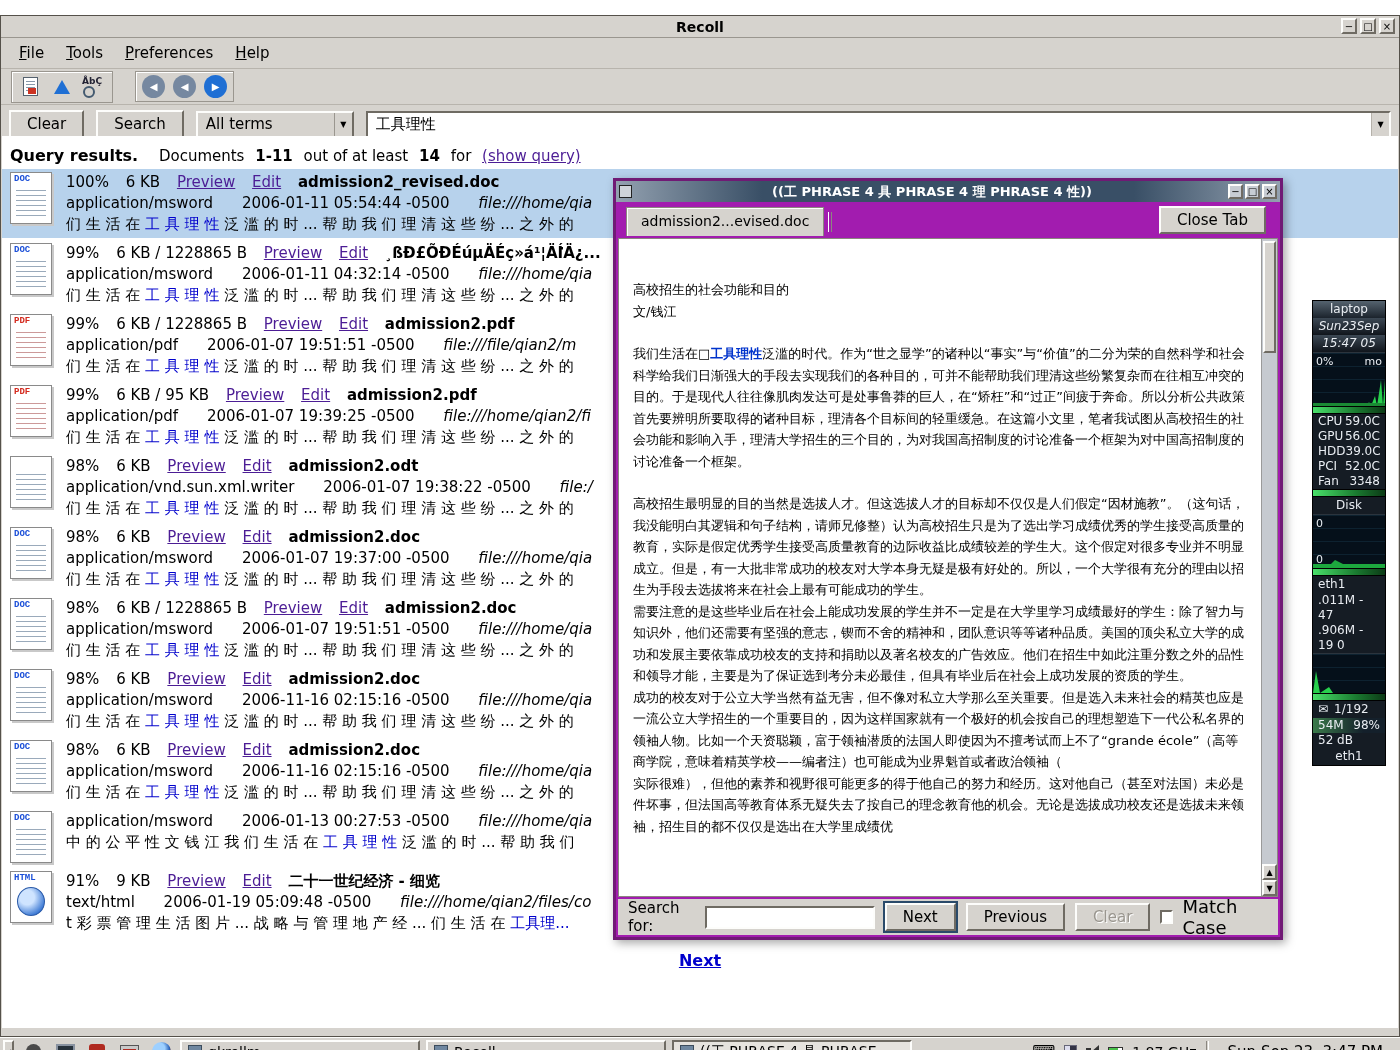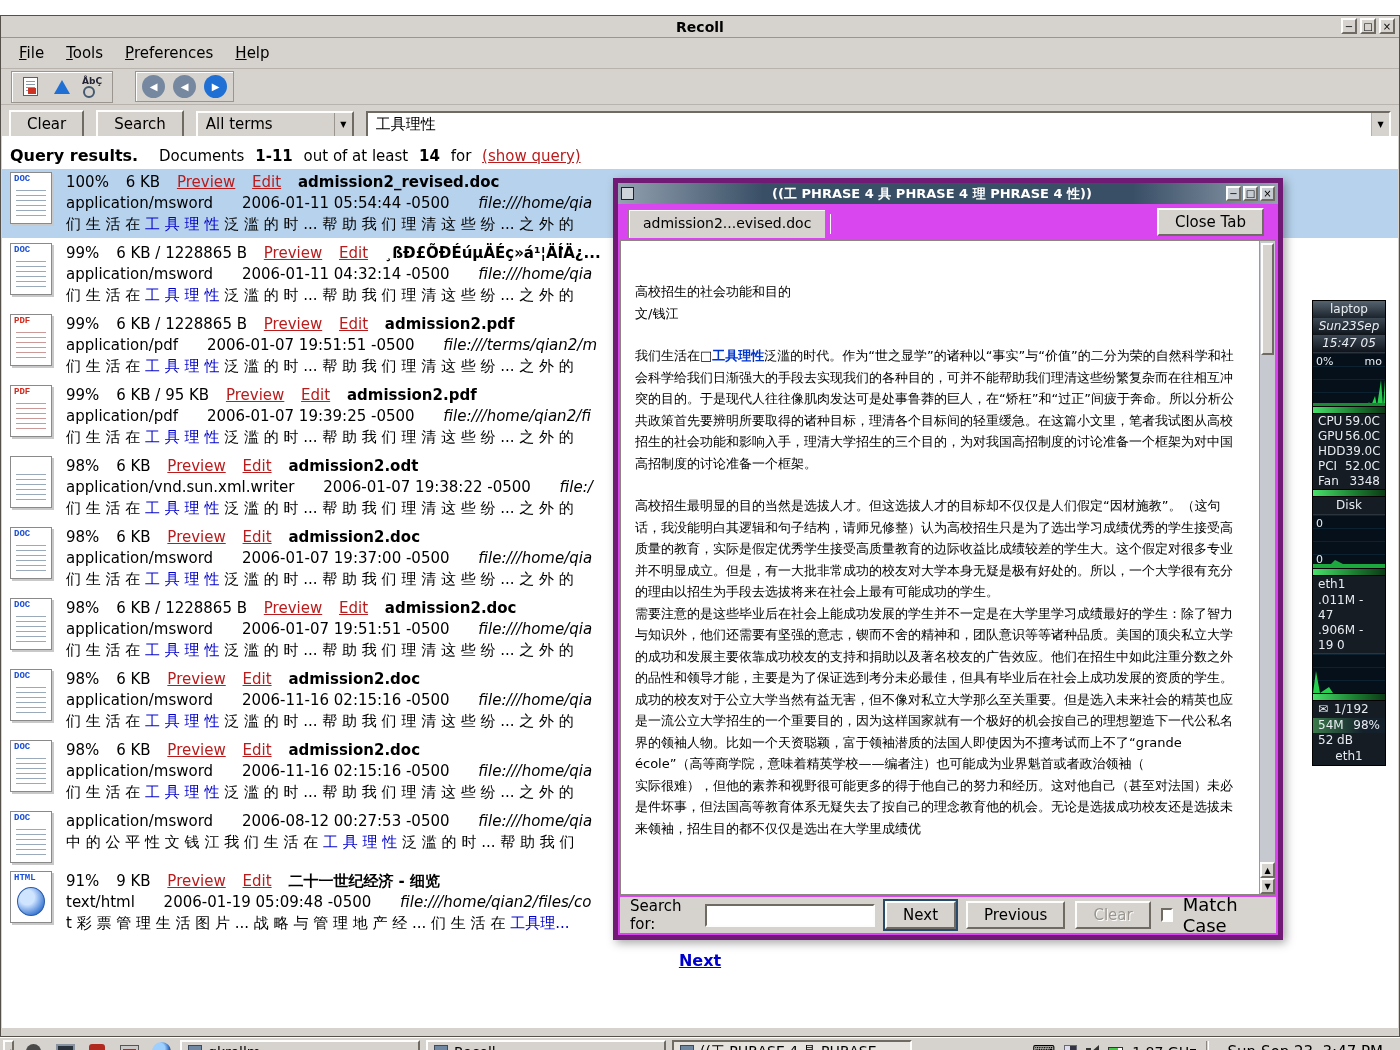--- a/index.html
+++ b/index.html
@@ -44,21 +44,21 @@
                  font-size:8px; border-left:1px solid #9a968f; }
   .query-combo { flex:1; height:27px; display:flex; align-items:center; padding-left:8px; font-size:15px;
                  border:2px solid; border-color:#6f6b63 #fdfdfb #fdfdfb #6f6b63; background:#fff; }
   .query-combo .combo-arrow { border-left:1px solid #b5b1aa; background:#d6d3ce; height:100%; cursor:pointer; }
 
   .results { position:absolute; left:1px; right:1px; top:120px; bottom:8px; background:#fff; overflow:hidden; }
   .res-header { padding:10px 8px 2px; font-size:15px; }
   .res-header .qr { font-weight:bold; font-size:16px; margin-right:16px; }
   .res-header .hseg { margin-right:6px; }
   .res-header b { font-weight:bold; }
-  .lnk { color:#b91c1c; text-decoration:underline; cursor:pointer; }
+  .lnk { color:#4c1d95; text-decoration:underline; cursor:pointer; }
 
   .rrow { display:flex; gap:14px; padding:3px 8px; margin-top:2px; }
   .rrow.sel { background:#b7d2ec; }
   .ricon { width:42px; height:52px; background:#fff; border:1px solid #8a8a8a; position:relative; flex:none;
            box-shadow:2px 2px 0 #c9c9c9; }
   .ricon .lbl { position:absolute; top:1px; left:3px; font-size:9px; font-weight:bold; z-index:2;font-family:Liberation Mono, monospace; }
   .ricon.doc .lbl { color:#1b4fd8; }
   .ricon.pdf .lbl { color:#d42a1e; }
   .ricon.html .lbl { color:#1b4fd8; }
   .ricon::after { content:""; position:absolute; left:5px; right:5px; top:17px; bottom:5px;
@@ -70,22 +70,22 @@
   .rtext { line-height:21px; font-size:15px; min-width:0; }
   .r1 .score, .r1 .size, .r1 .lnk { margin-right:12px; }
   .fname { font-weight:bold; }
   .r2 span { margin-right:24px; }
   .furl { font-style:italic; }
   .hl { color:#0000cc; }
   .next-link { display:block; width:64px; margin:14px auto 0; text-align:center; font-weight:bold; font-size:16px;
                color:#0000cc; text-decoration:underline; cursor:pointer; }
 
   
-  .preview { position:absolute; left:613px; top:163px; width:670px; height:762px; background:#d946ef;
-             border:5px solid #701a75; box-shadow:3px 3px 9px rgba(0,0,0,.35); z-index:10; }
+  .preview { position:absolute; left:613px; top:163px; width:670px; height:762px; background:#a21caf;
+             border:3px solid #701a75; box-shadow:3px 3px 9px rgba(0,0,0,.35); z-index:10; }
   .pv-titlebar { height:21px; display:flex; align-items:center; padding:0 3px;
                  background:linear-gradient(90deg,#93a1b0 0%,#394f66 22%,#394f66 78%,#93a1b0 100%); }
   .pv-ticon { width:13px; height:13px; background:#cfd4da; border:1px solid #222; margin-right:4px; flex:none; }
   .pv-title { flex:1; text-align:center; color:#fff; font-weight:bold; font-size:13px; white-space:nowrap; overflow:hidden; }
   .pv-ctrl { display:flex; gap:2px; }
   .pv-ctrl .wc { width:15px; height:15px; line-height:12px; background:#c7ccd3; }
   .pv-tabbar { height:34px; position:relative; padding-top:5px; }
   .pv-tab { display:inline-block; margin-left:10px; padding:5px 14px 7px; background:#d6d3ce; border:1px solid #8b877f;
             border-bottom:none; box-shadow:inset 1px 1px 0 #fff; font-size:14px; cursor:pointer; }
   .pv-tabgrip { display:inline-block; width:4px; height:20px; margin-left:4px; border-left:1px solid #fff; border-right:1px solid #8b877f; vertical-align:middle; }
@@ -284,21 +284,21 @@
             <div class="r1">
               <span class="score">99%</span>
               <span class="size">6 KB / 1228865 B</span>
               <a class="lnk">Preview</a>
               <a class="lnk">Edit</a>
               <span class="fname">admission2.pdf</span>
             </div>
             <div class="r2">
               <span>application/pdf</span>
               <span>2006-01-07 19:51:51 -0500</span>
-              <span class="furl">file:///terms/qian2/m</span>
+              <span class="furl">file:///file/qian2/m</span>
             </div>
             <div class="r3"><span>们 生 活 在 </span><span class="hl">工 具 理 性</span><span> 泛 滥 的 时 ... 帮 助 我 们 理 清 这 些 纷 ... 之 外 的</span></div>
           </div>
         </div>
 
         <div class="rrow">
           <div class="ricon pdf">
             <span class="lbl">PDF</span>
           </div>
           <div class="rtext">
@@ -423,21 +423,21 @@
           </div>
         </div>
 
         <div class="rrow">
           <div class="ricon doc">
             <span class="lbl">DOC</span>
           </div>
           <div class="rtext">
             <div class="r2">
               <span>application/msword</span>
-              <span>2006-08-12 00:27:53 -0500</span>
+              <span>2006-01-13 00:27:53 -0500</span>
               <span class="furl">file:///home/qia</span>
             </div>
             <div class="r3"><span>中 的 公 平 性 文 钱 江 我 们 生 活 在 </span><span class="hl">工 具 理 性</span><span> 泛 滥 的 时 ... 帮 助 我 们</span></div>
           </div>
         </div>
 
         <div class="rrow">
           <div class="ricon html">
             <span class="lbl">HTML</span>
           </div>

